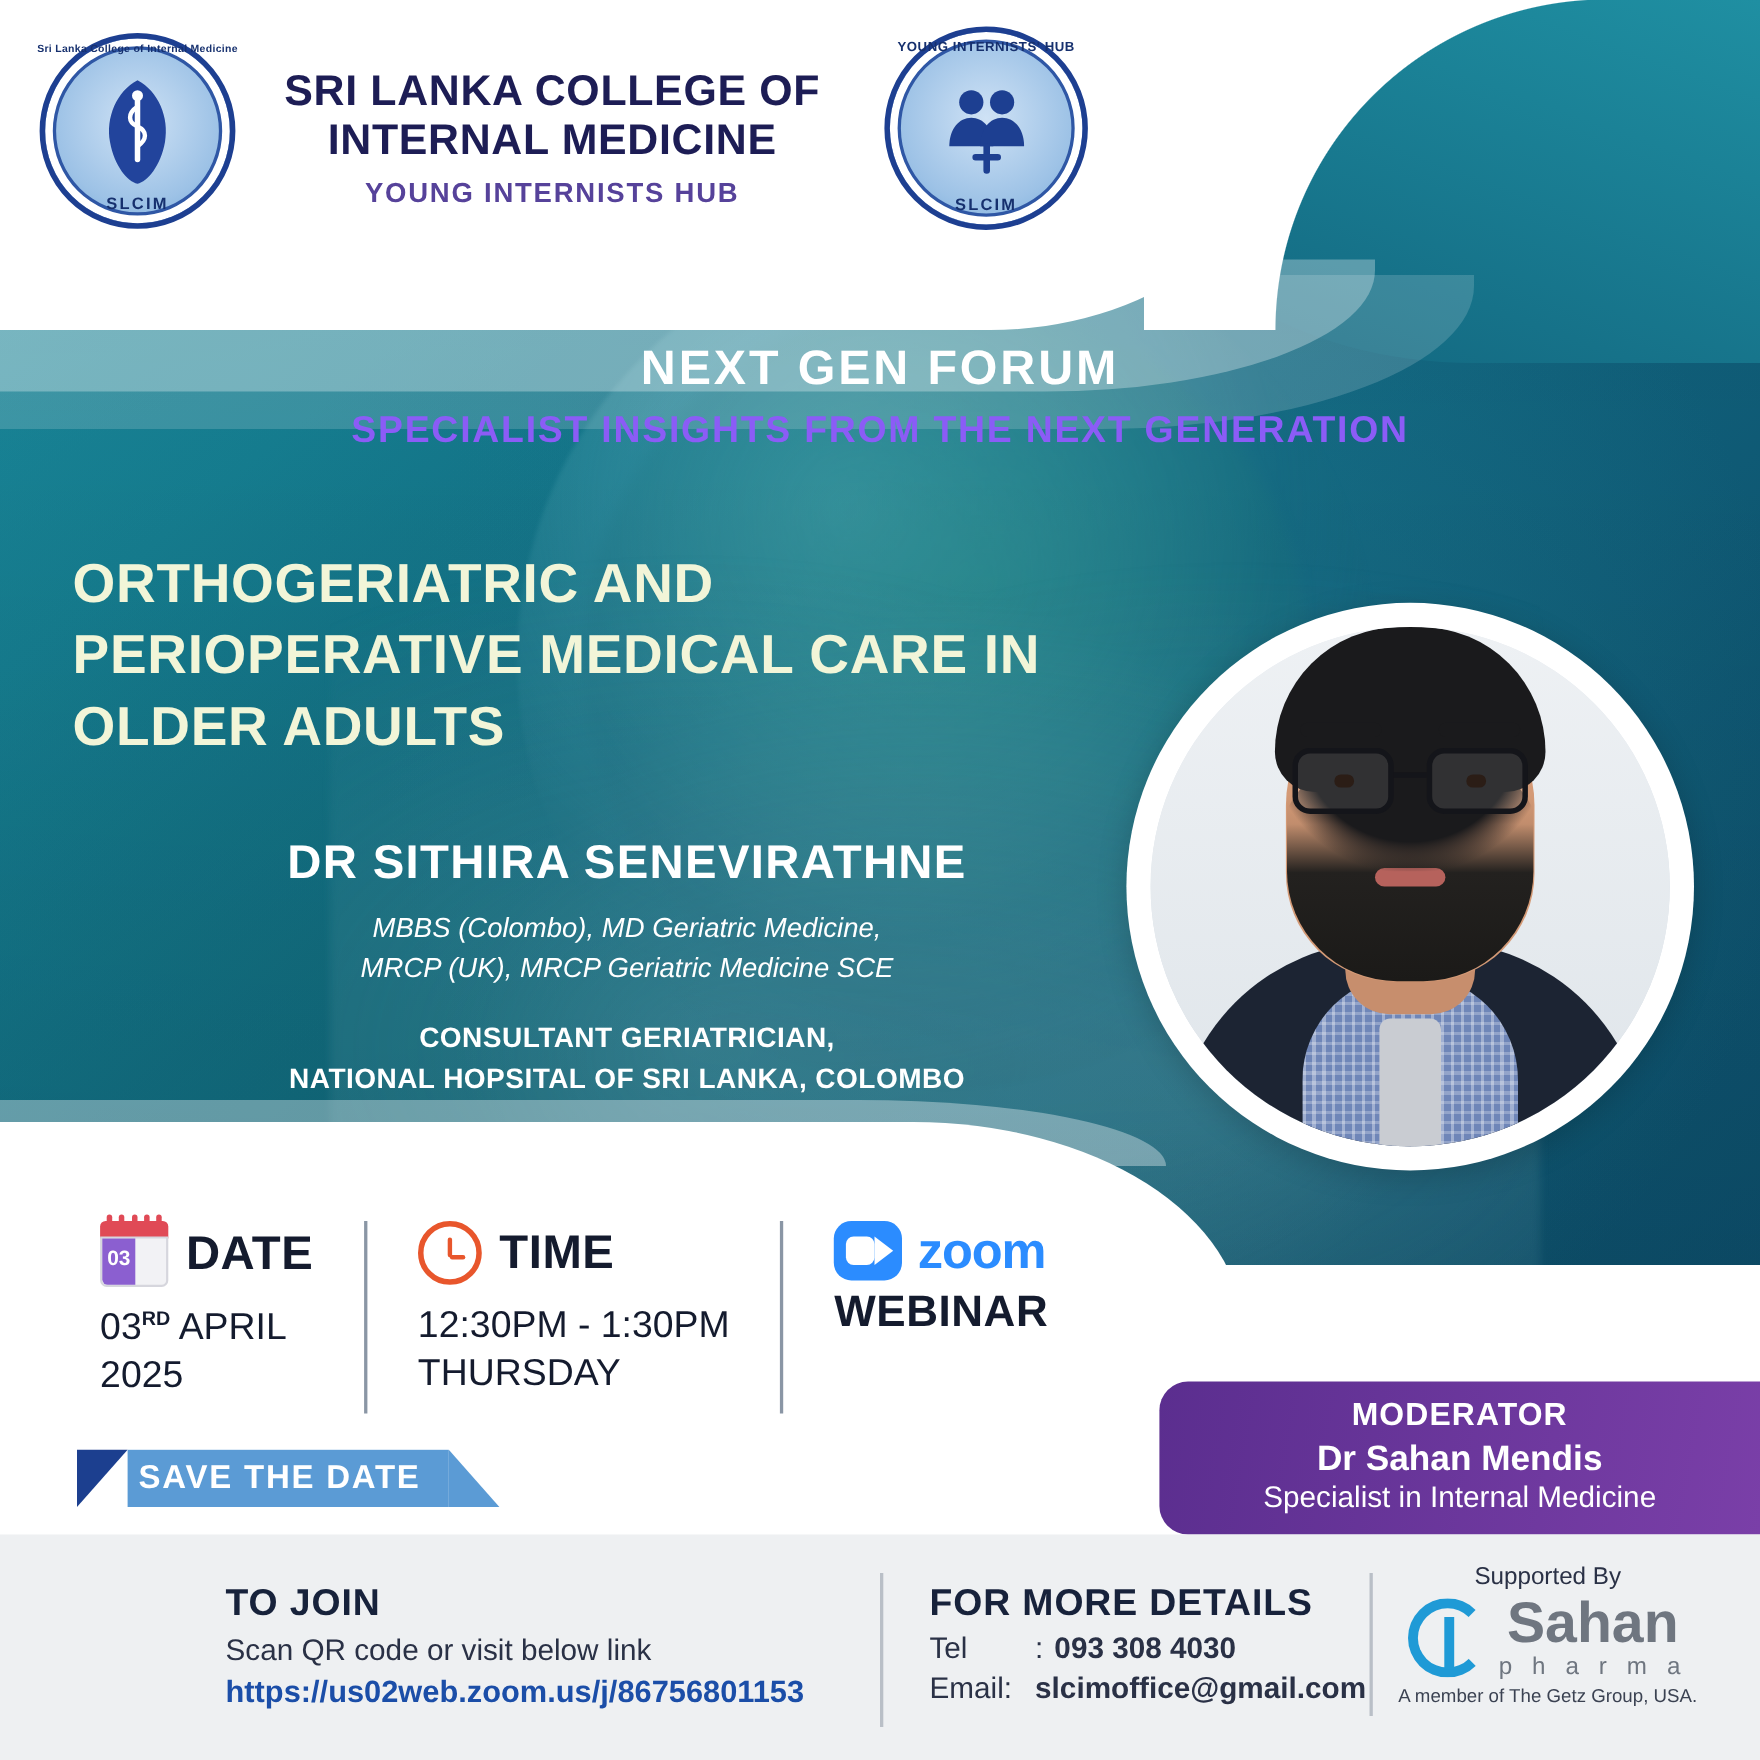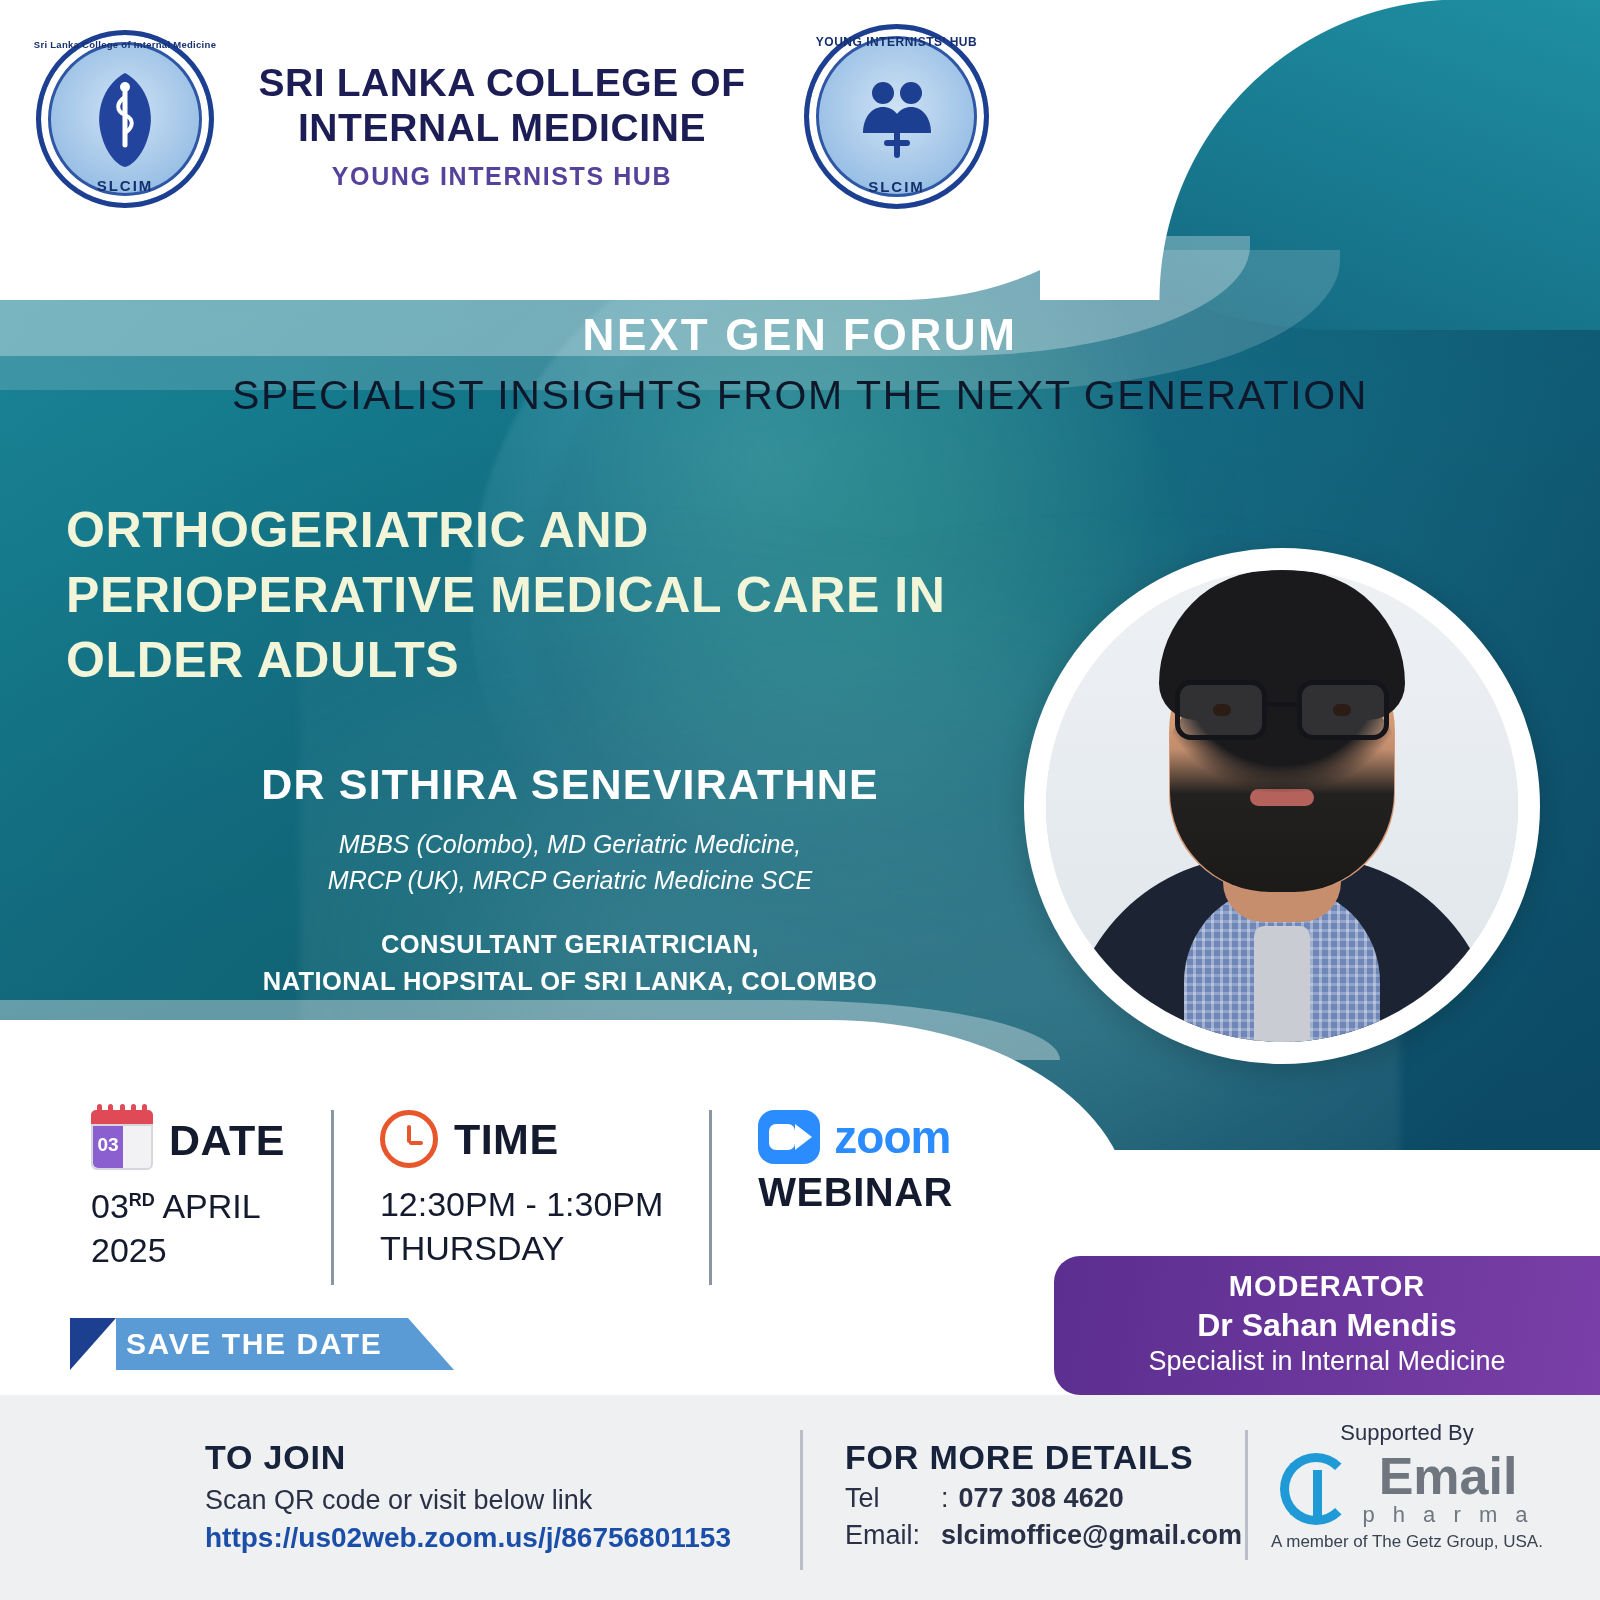--- a/index.html
+++ b/index.html
@@ -128,21 +128,21 @@
     font-size: 25px; font-weight: 700; color: #56429a; letter-spacing: 1.6px;
   }
 
   
   .forum-block { position:absolute; left:0; top:310px; width: 1600px; text-align:center; z-index: 12; }
   .forum-title {
     font-size: 44px; font-weight: 800; color: #ffffff; letter-spacing: 2.6px;
   }
   .forum-sub {
     margin-top: 12px;
-    font-size: 41px; font-weight: 400; color: #0f172a; letter-spacing: 1.6px;
+    font-size: 34px; font-weight: 700; color: #8b5cf6; letter-spacing: 1.6px;
   }
 
   
   .topic {
     position:absolute; left: 66px; top: 498px; width: 990px; z-index: 12;
     font-size: 50px; font-weight: 800; color: #f2f5d8; line-height: 1.30;
     letter-spacing: .6px;
   }
 
   
@@ -604,35 +604,35 @@
     <div class="foot-link">https://us02web.zoom.us/j/86756801153</div>
   </div>
 
   <div class="foot-div" style="left: 800px;"></div>
 
   <div class="foot-details">
     <div class="foot-h">FOR MORE DETAILS</div>
     <div class="fd-row">
       <span class="fd-key">Tel</span>
       <span style="margin-right:10px;">:</span>
-      <span class="fd-val">077 308 4620</span>
+      <span class="fd-val">093 308 4030</span>
     </div>
     <div class="fd-row">
       <span class="fd-key">Email:</span>
       <span class="fd-val">slcimoffice@gmail.com</span>
     </div>
   </div>
 
   <div class="foot-div" style="left: 1245px; height: 130px;"></div>
 
   <div class="support">
     <div class="support-lbl">Supported By</div>
     <div class="getz">
       <div class="getz-mark"></div>
       <div>
-        <div class="getz-name">Email</div>
+        <div class="getz-name">Sahan</div>
         <div class="getz-sub">p h a r m a</div>
       </div>
     </div>
     <div class="support-foot">A member of The Getz Group, USA.</div>
   </div>
 
 </div>
 
 </body></html>

